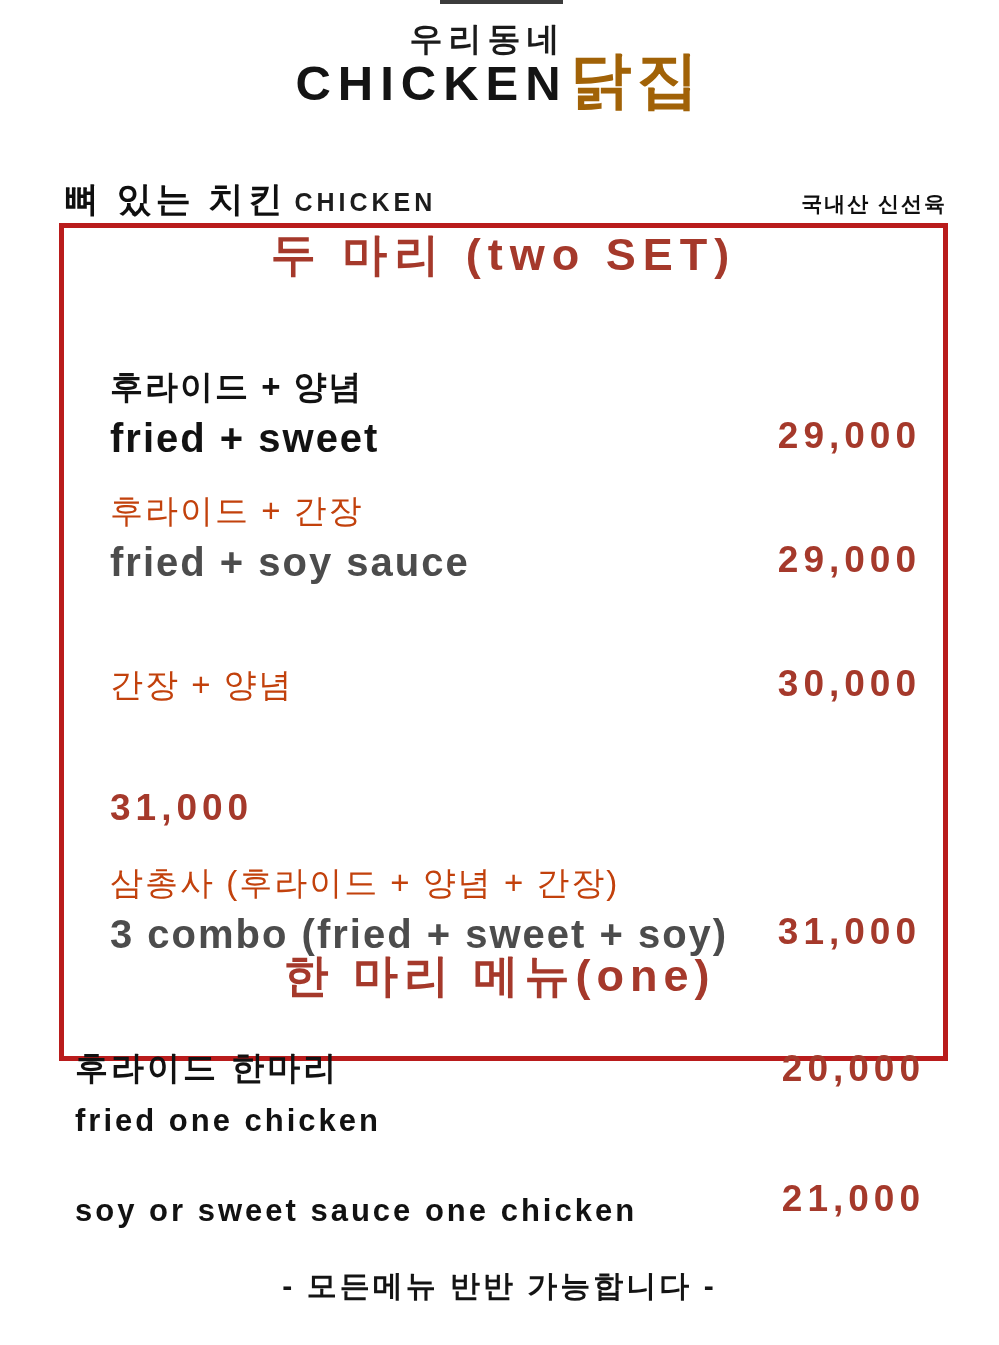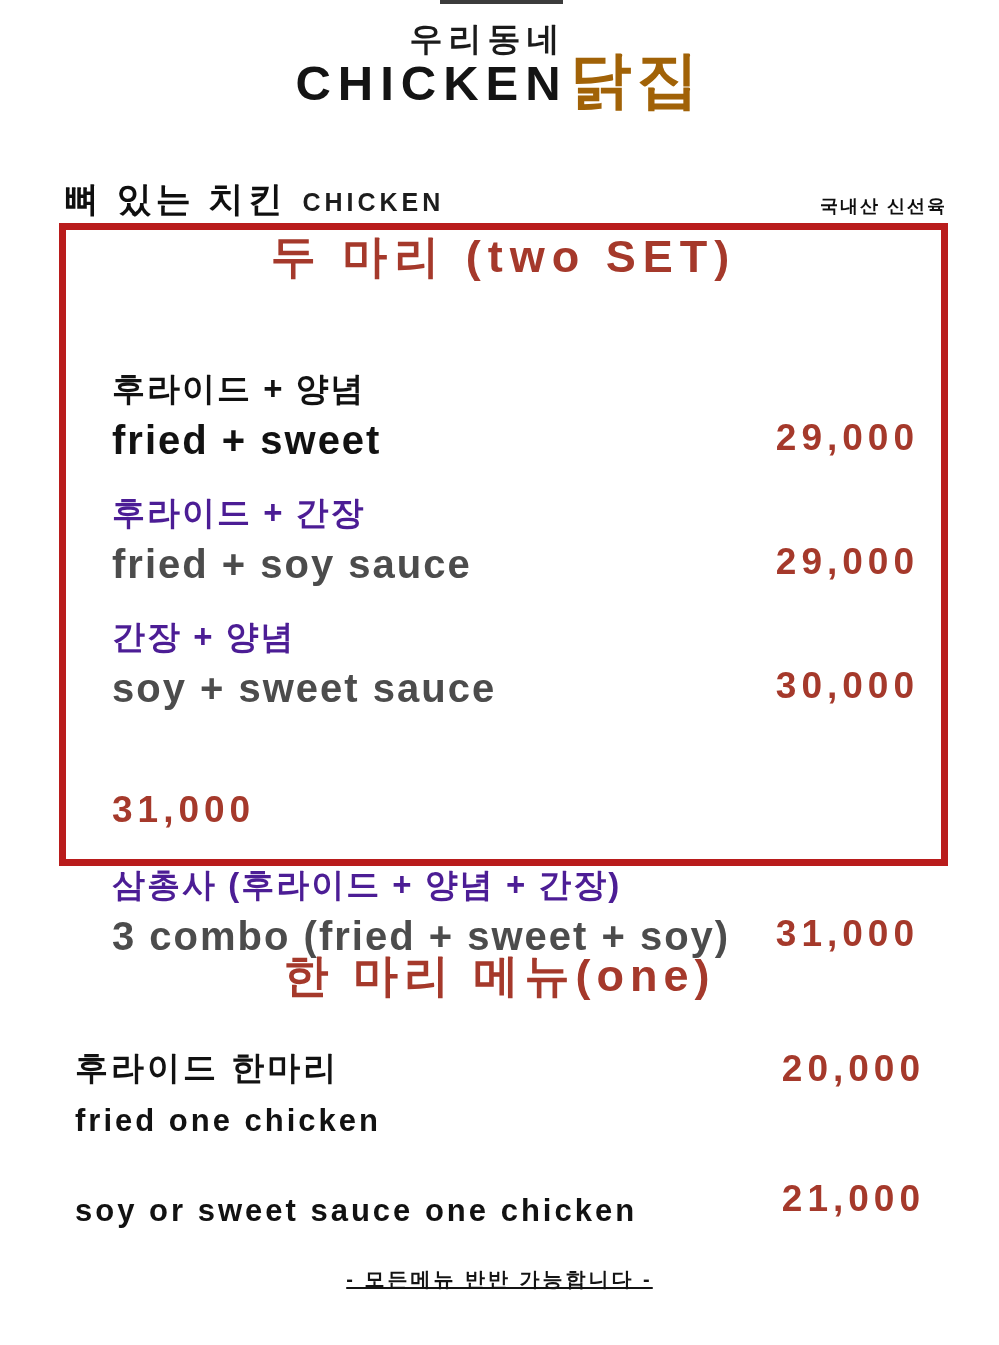--- a/index.html
+++ b/index.html
@@ -35,40 +35,40 @@
   .logo-red {
     font-size: 62px; font-weight: 700; letter-spacing: 5px;
     color: #a16207; line-height: 0.9; margin-left: 2px; margin-top: 20px;
   }
 
   
   .section-header {
     position: absolute; top: 176px; left: 64px; right: 52px;
     display: flex; justify-content: space-between; align-items: flex-end;
   }
-  .sh-left { display: flex; align-items: baseline; gap: 16px; }
+  .sh-left { display: flex; align-items: baseline; gap: 8px; }
   .sh-ko { font-size: 35px; font-weight: 700; letter-spacing: 4px; color: #0f0f0f; }
   .sh-en { font-size: 25px; font-weight: 600; letter-spacing: 4px; color: #1d1d1d; }
-  .sh-right { font-size: 18px; font-weight: 700; letter-spacing: 2px; color: #0f0f0f; padding-bottom: 5px; }
+  .sh-right { font-size: 21px; font-weight: 700; letter-spacing: 2px; color: #0f0f0f; padding-bottom: 5px; }
 
   
   .two-set-box {
-    position: absolute; left: 59px; top: 223px; width: 889px; height: 643px;
-    border: 7px solid #b91c1c; box-sizing: border-box;
+    position: absolute; left: 59px; top: 223px; width: 889px; height: 838px;
+    border: 5px solid #b91c1c; box-sizing: border-box;
   }
   .box-title {
     text-align: center; font-size: 45px; font-weight: 600;
     letter-spacing: 7px; line-height: 54px; color: var(--accent);
   }
   .menu-items { margin-top: 85px; padding: 0 22px 0 46px; }
   .menu-item {
     display: flex; justify-content: space-between; align-items: flex-end;
     margin-bottom: 34px; height: 90px; box-sizing: border-box;
   }
-  .mi-ko { font-size: 33px; font-weight: 700; letter-spacing: 2px; line-height: 40px; color: #4c1d95; }
+  .mi-ko { font-size: 33px; font-weight: 400; letter-spacing: 2px; line-height: 40px; color: #c2410c; }
   .mi-en { font-size: 40px; font-weight: 600; letter-spacing: 2px; line-height: 37px; margin-top: 13px; color: #4c4c4c; }
   .menu-item.em .mi-ko, .menu-item.em .mi-en { color: #121212; font-weight: 700; }
   .mi-price {
     font-size: 37px; font-weight: 700; letter-spacing: 5px; line-height: 42px;
     color: var(--accent); white-space: nowrap;
   }
 
   
   .one-title {
     position: absolute; top: 948px; left: 0; right: 0;
@@ -79,22 +79,22 @@
   .one-item {
     display: flex; justify-content: space-between; align-items: flex-start;
     margin-bottom: 38px; height: 92px; box-sizing: border-box;
   }
   .oi-ko { font-size: 33px; font-weight: 700; letter-spacing: 3px; line-height: 40px; color: #121212; }
   .oi-en { font-size: 31px; font-weight: 600; letter-spacing: 3px; line-height: 38px; margin-top: 14px; color: #121212; }
 
   
   .footer-note {
     position: absolute; top: 1266px; left: 0; right: 0;
-    text-align: center; font-size: 20px; font-weight: 700;
-    letter-spacing: 3px; color: #141414; text-decoration: underline;
+    text-align: center; font-size: 30px; font-weight: 700;
+    letter-spacing: 3px; color: #141414;
   }
 
   :root { --accent: #a5392b; }
 </style>
 </head>
 <body>
 
 <div class="top-bar"></div>
 
 <div class="logo">
@@ -129,21 +129,20 @@
       <div>
         <div class="mi-ko">후라이드 + 간장</div>
         <div class="mi-en">fried + soy sauce</div>
       </div>
       <div class="mi-price">29,000</div>
     </div>
 
     <div class="menu-item">
       <div>
         <div class="mi-ko">간장 + 양념</div>
-        <div class="mi-en">soy + sweet sauce</div>
       </div>
       <div class="mi-price">30,000</div>
     </div>
 
     <div class="menu-item">
       <div class="mi-price">31,000</div>
     </div>
 
     <div class="menu-item">
       <div>

